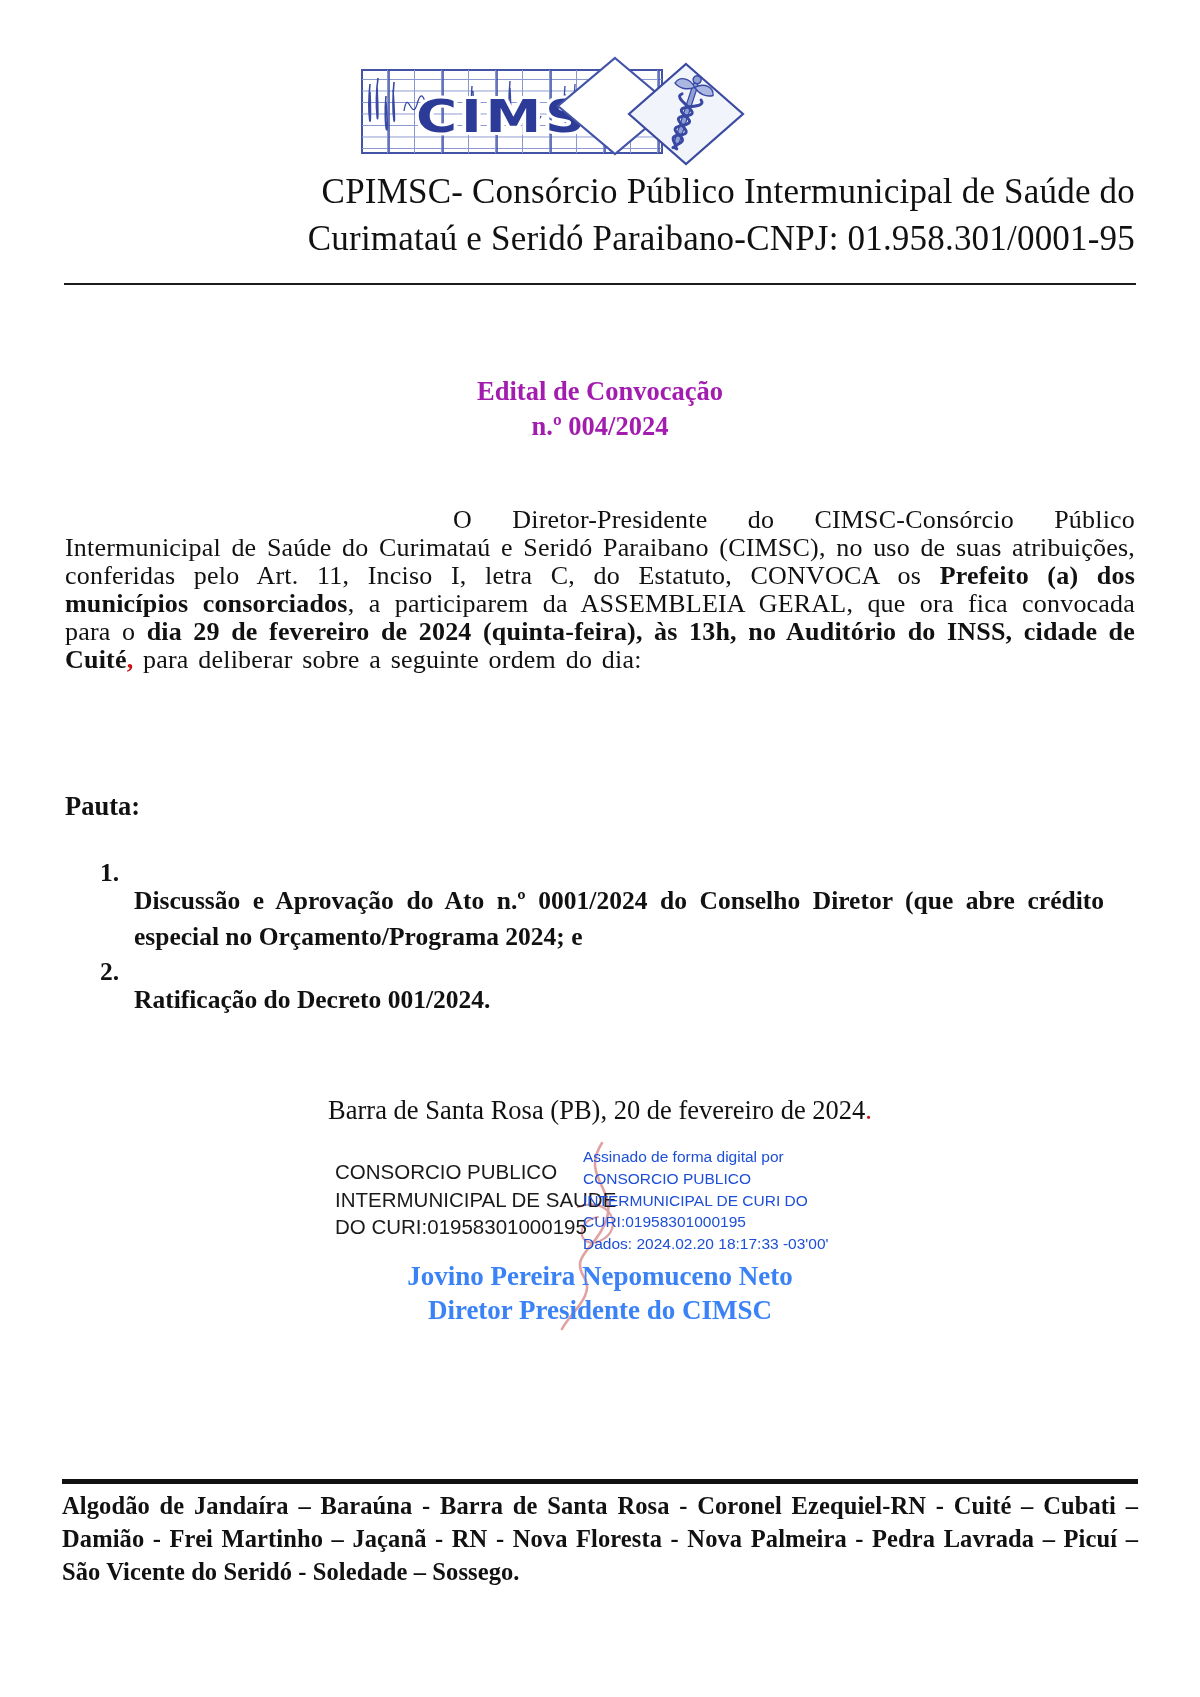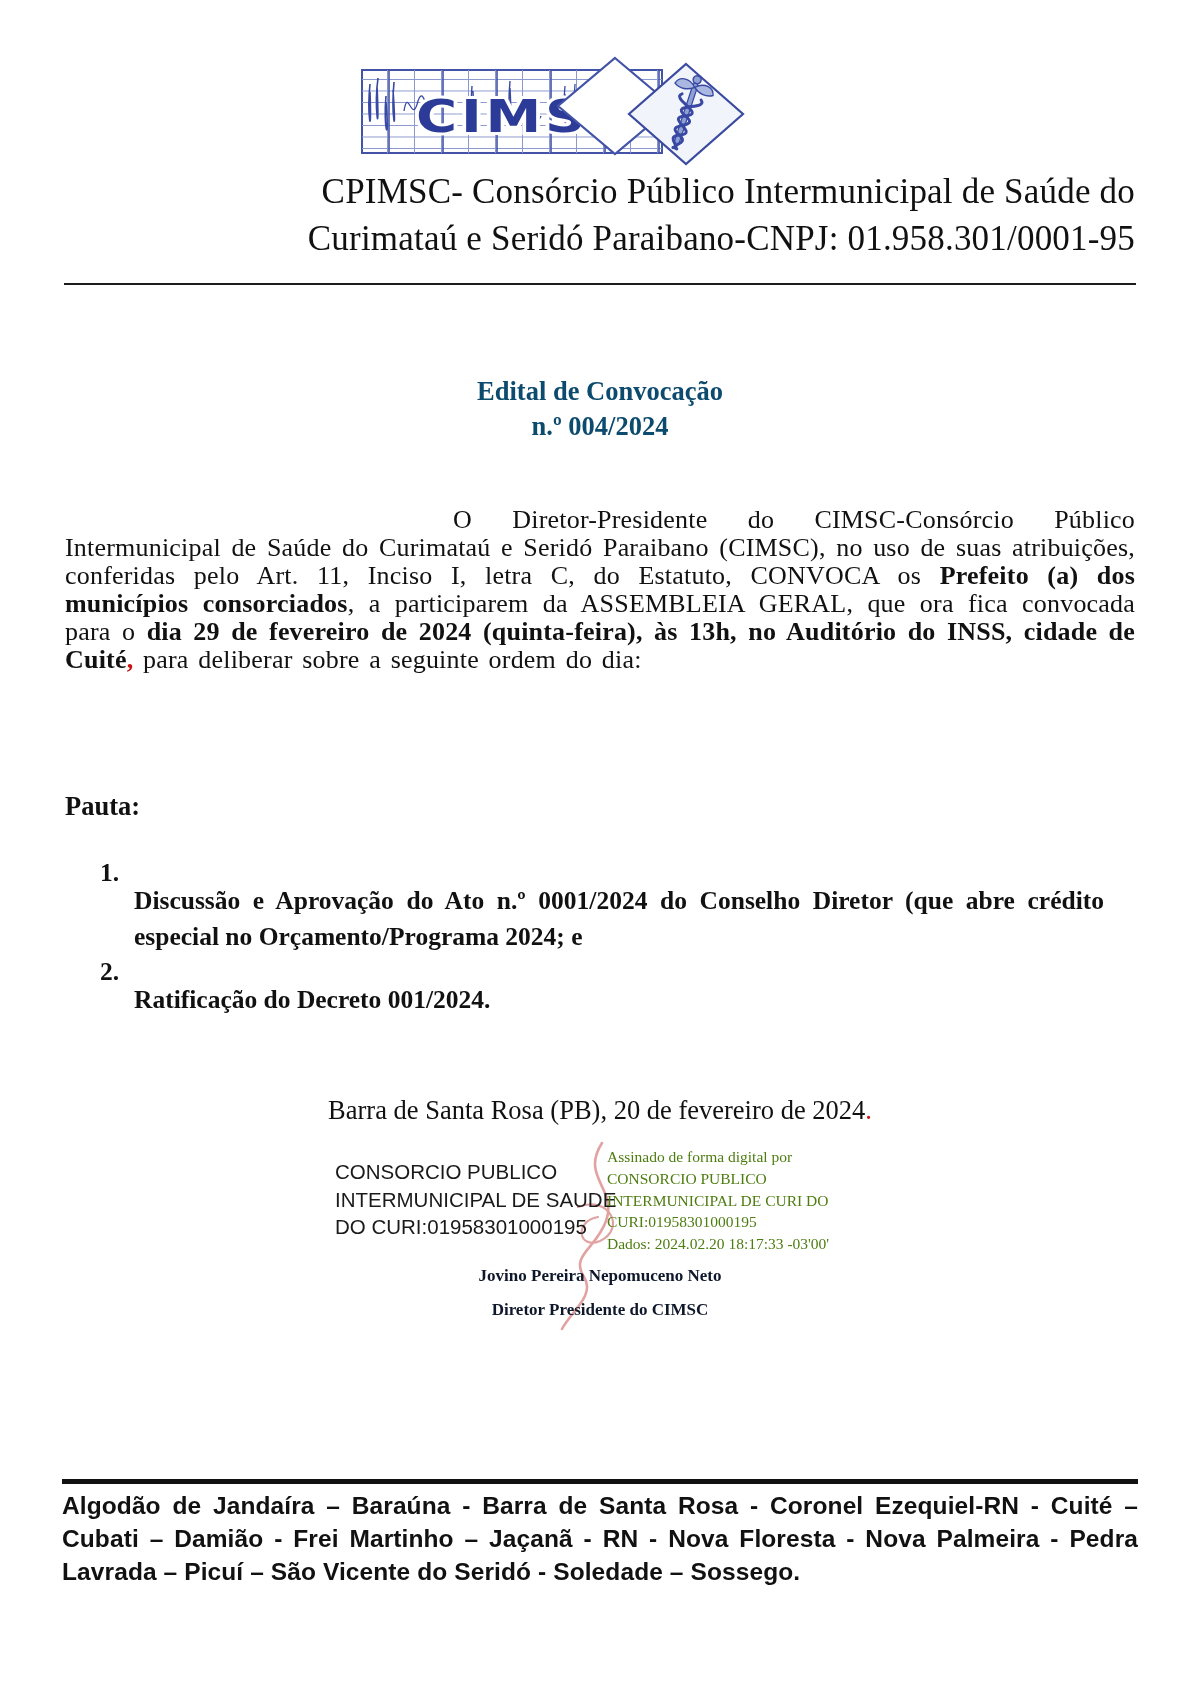--- a/index.html
+++ b/index.html
@@ -48,21 +48,21 @@
   
   .doc-title {
     position: absolute;
     top: 374px;
     left: 65px;
     width: 1070px;
     text-align: center;
     font-weight: bold;
     font-size: 26.5px;
     line-height: 35px;
-    color: #0c4a6e;
+    color: #a21caf;
   }
 
   
   .body-par {
     position: absolute;
     top: 506px;
     left: 65px;
     width: 1070px;
     font-size: 26px;
     line-height: 28px;
@@ -139,56 +139,56 @@
     left: 335px;
     top: 23px;
     font-family: "Liberation Sans", sans-serif;
     font-size: 20.5px;
     line-height: 27.5px;
     color: #1a1a1a;
     white-space: nowrap;
   }
   .sig-details {
     position: absolute;
-    left: 607px;
+    left: 583px;
     top: 11px;
-    font-family: Liberation Serif, serif;
+    font-family: Liberation Sans, sans-serif;
     font-size: 15.5px;
     line-height: 21.8px;
-    color: #4d7c0f;
+    color: #1d4ed8;
     white-space: nowrap;
   }
 
   .signer {
     position: absolute;
     top: 1259px;
     left: 65px;
     width: 1070px;
     text-align: center;
     font-weight: bold;
-    font-size: 17px;
+    font-size: 27px;
     line-height: 34px;
-    color: #0f172a;
+    color: #3b82f6;
   }
 
   
   .footer-rule {
     position: absolute;
     top: 1479px;
     left: 62px;
     width: 1076px;
     height: 5px;
     background: #111111;
   }
   .footer-text {
     position: absolute;
     top: 1489px;
     left: 62px;
     width: 1076px;
-    font-family: Liberation Sans, sans-serif;
+    font-family: Liberation Serif, serif;
     font-weight: bold;
     font-size: 24.5px;
     line-height: 33px;
     color: #111111;
     text-align: justify;
     letter-spacing: 0.1px;
   }
 </style>
 </head>
 <body>

